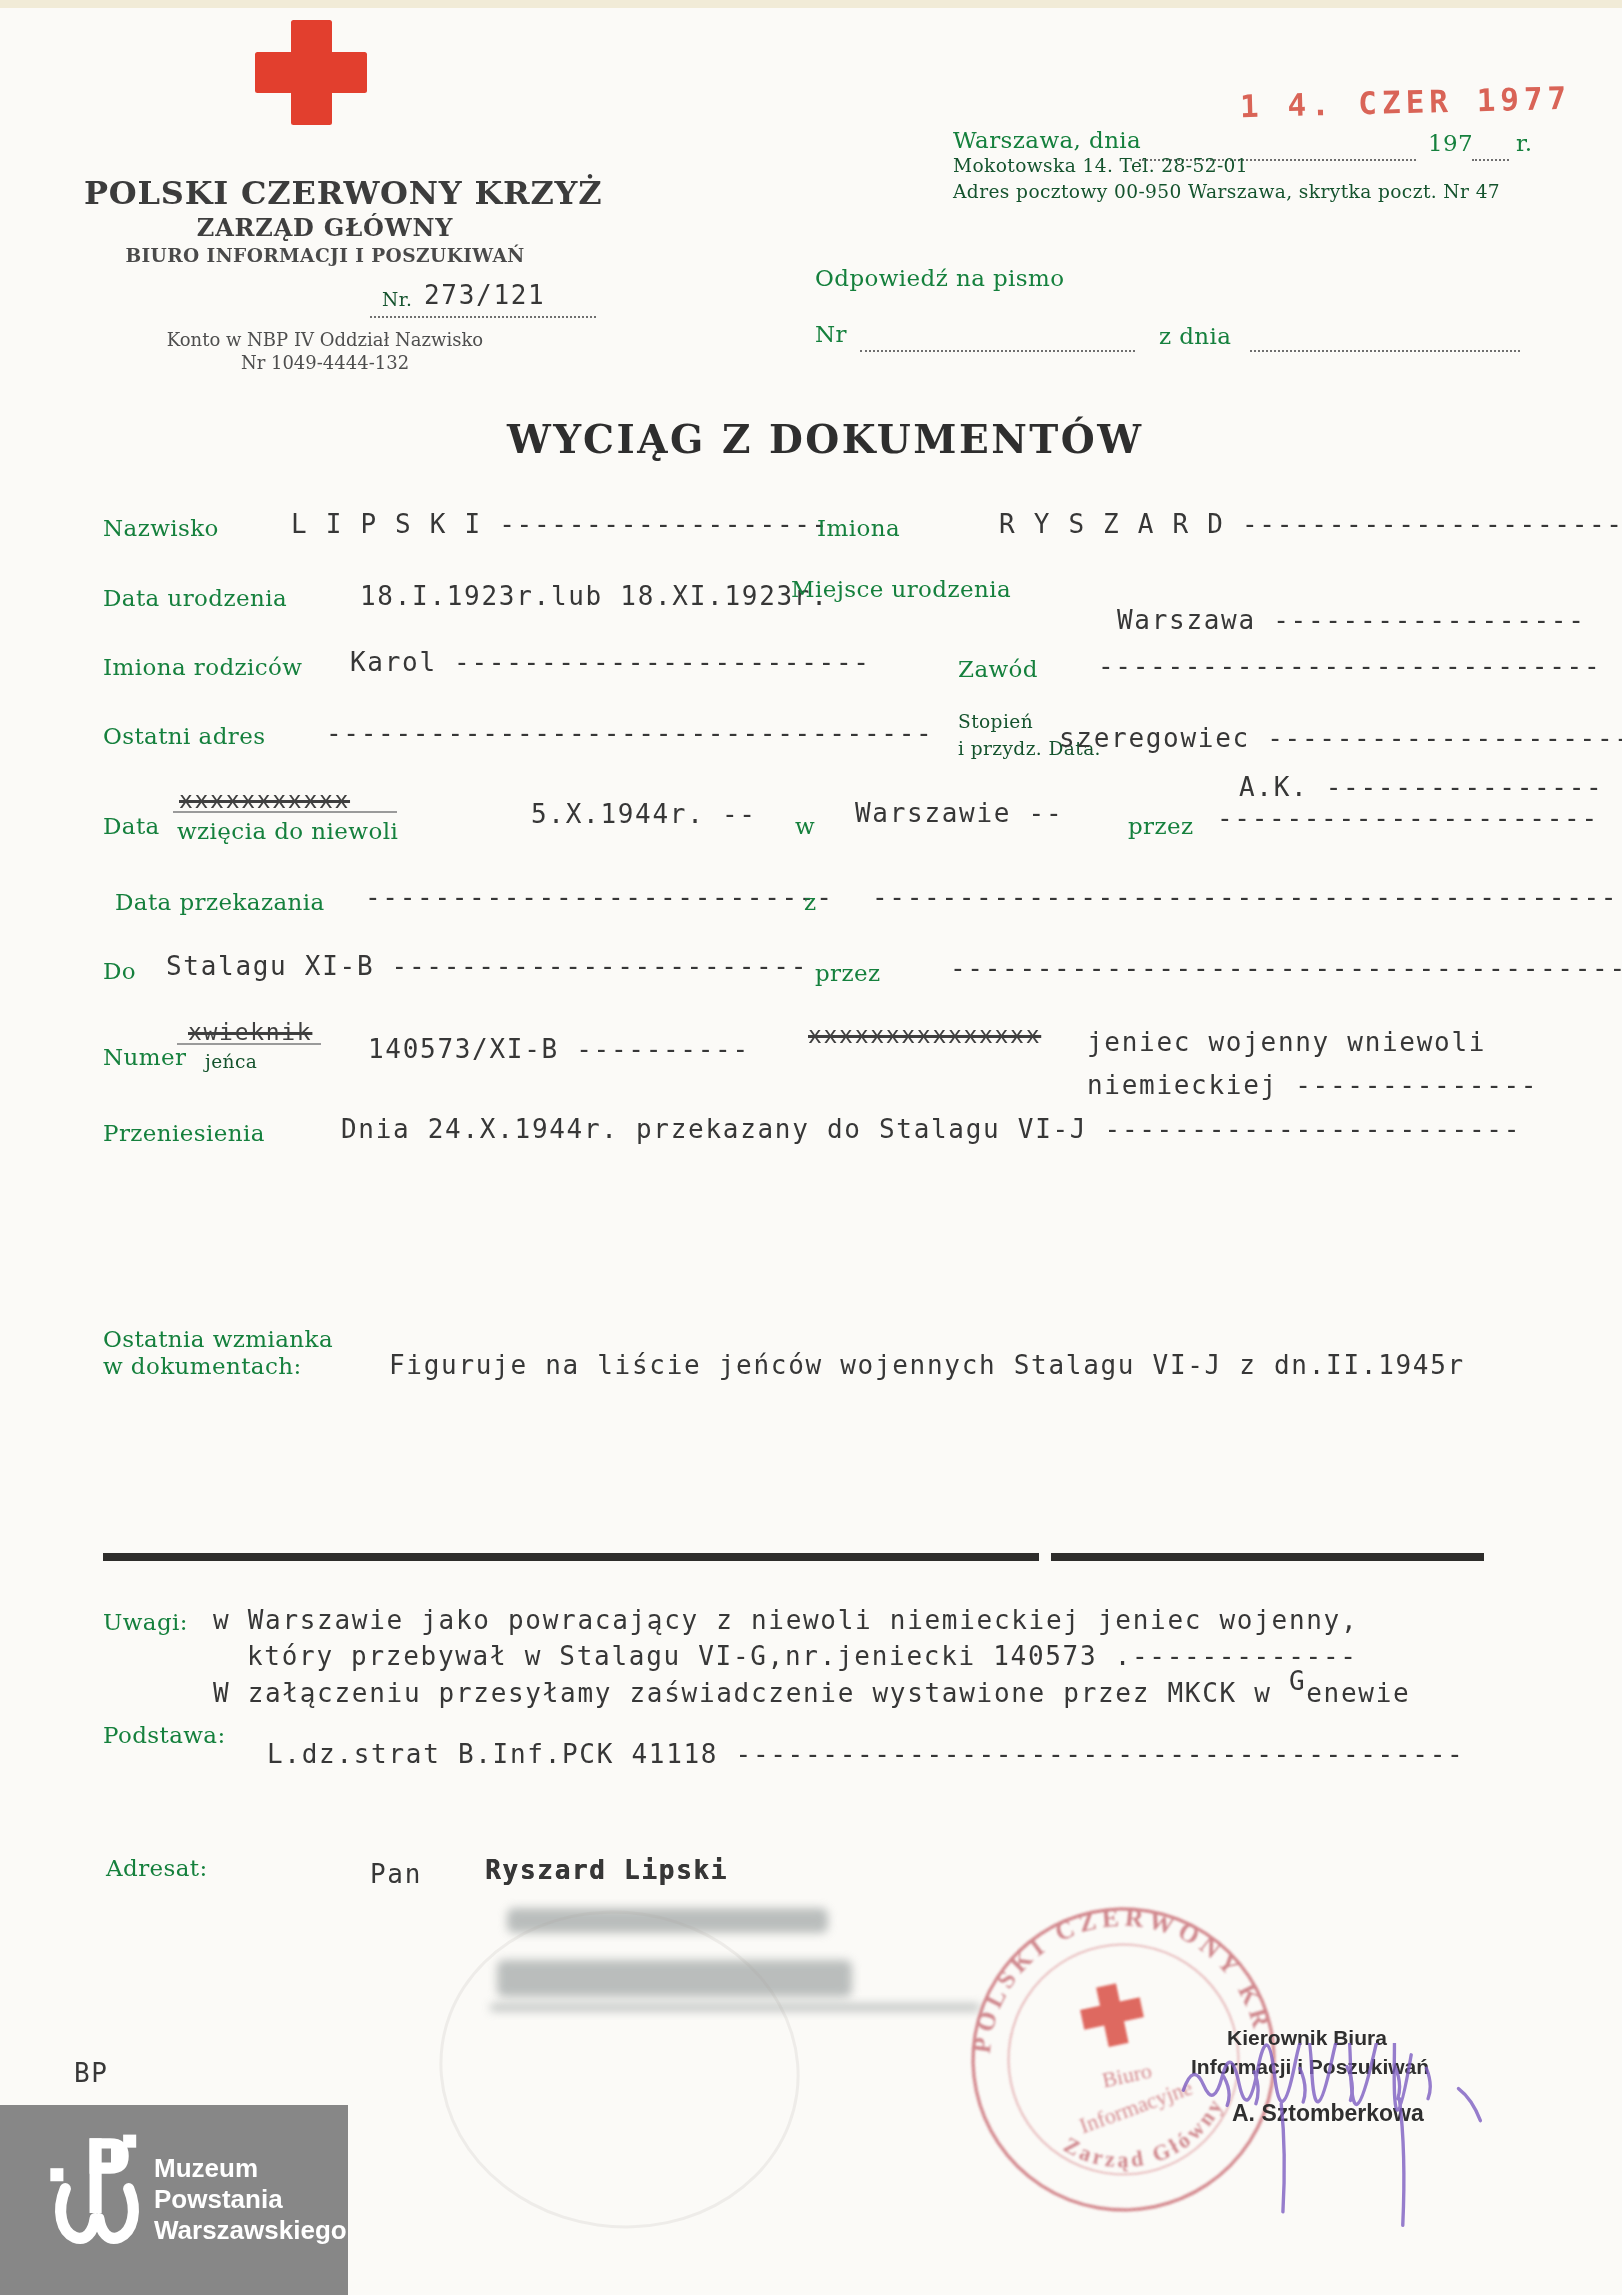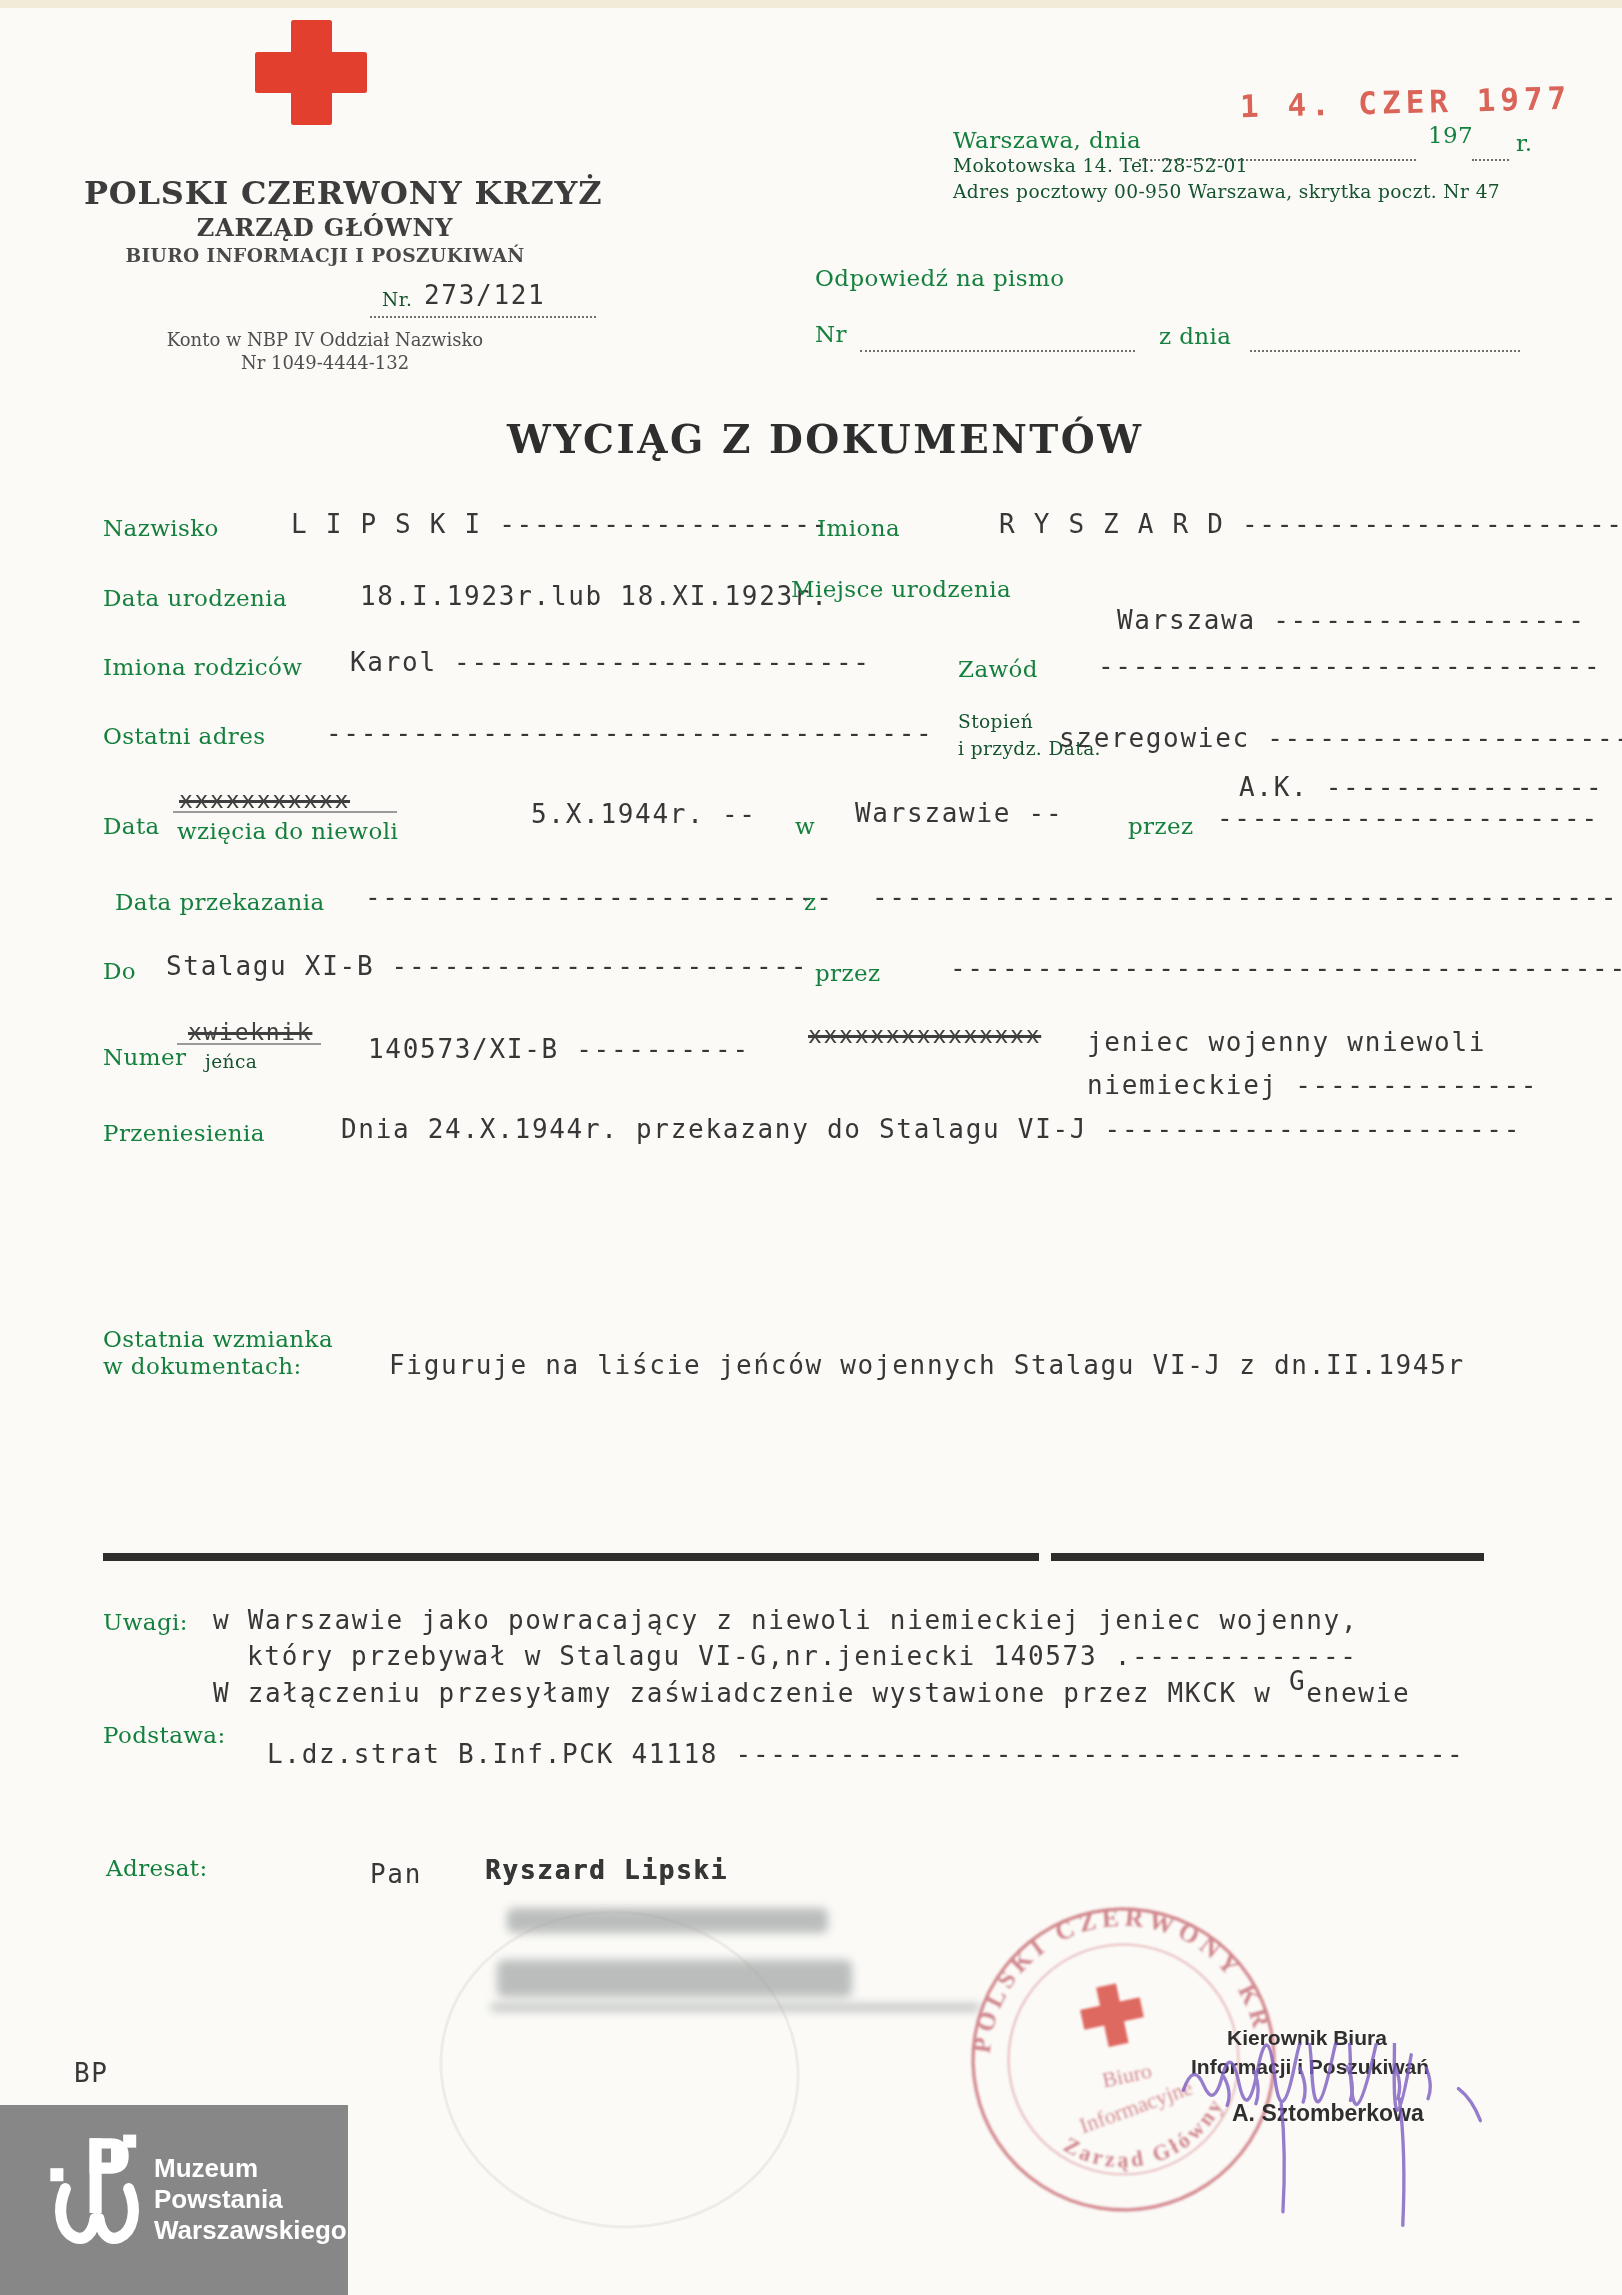--- a/index.html
+++ b/index.html
@@ -56,21 +56,21 @@
   <div class="lh lh3" style="top:245px;">BIURO INFORMACJI I POSZUKIWAŃ</div>
   <div class="lbl sm" style="left:382px;top:289px;">Nr.</div>
   <div class="typ" style="left:424px;top:280px;">273/121</div>
   <div class="dots" style="left:370px;top:314px;width:226px;"></div>
   <div class="lh lh4" style="top:329px;">Konto w NBP IV Oddział Nazwisko</div>
   <div class="lh lh4" style="top:352px;">Nr 1049-4444-132</div>
 
   <div class="datestamp">1 4. CZER 1977</div>
   <div class="lbl" style="left:953px;top:127px;">Warszawa, dnia</div>
   <div class="dots" style="left:1139px;top:157px;width:277px;"></div>
-  <div class="lbl" style="left:1428px;top:122px;">197</div>
+  <div class="lbl" style="left:1428px;top:130px;">197</div>
   <div class="dots" style="left:1472px;top:157px;width:37px;"></div>
   <div class="lbl" style="left:1516px;top:130px;">r.</div>
   <div class="lbl sm" style="left:953px;top:155px;">Mokotowska 14. Tel. 28-52-01</div>
   <div class="lbl sm" style="left:953px;top:181px;">Adres pocztowy 00-950 Warszawa, skrytka poczt. Nr 47</div>
   <div class="lbl" style="left:815px;top:265px;">Odpowiedź na pismo</div>
   <div class="lbl" style="left:815px;top:321px;">Nr</div>
   <div class="dots" style="left:860px;top:348px;width:275px;"></div>
   <div class="lbl" style="left:1159px;top:323px;">z dnia</div>
   <div class="dots" style="left:1250px;top:348px;width:270px;"></div>
 

